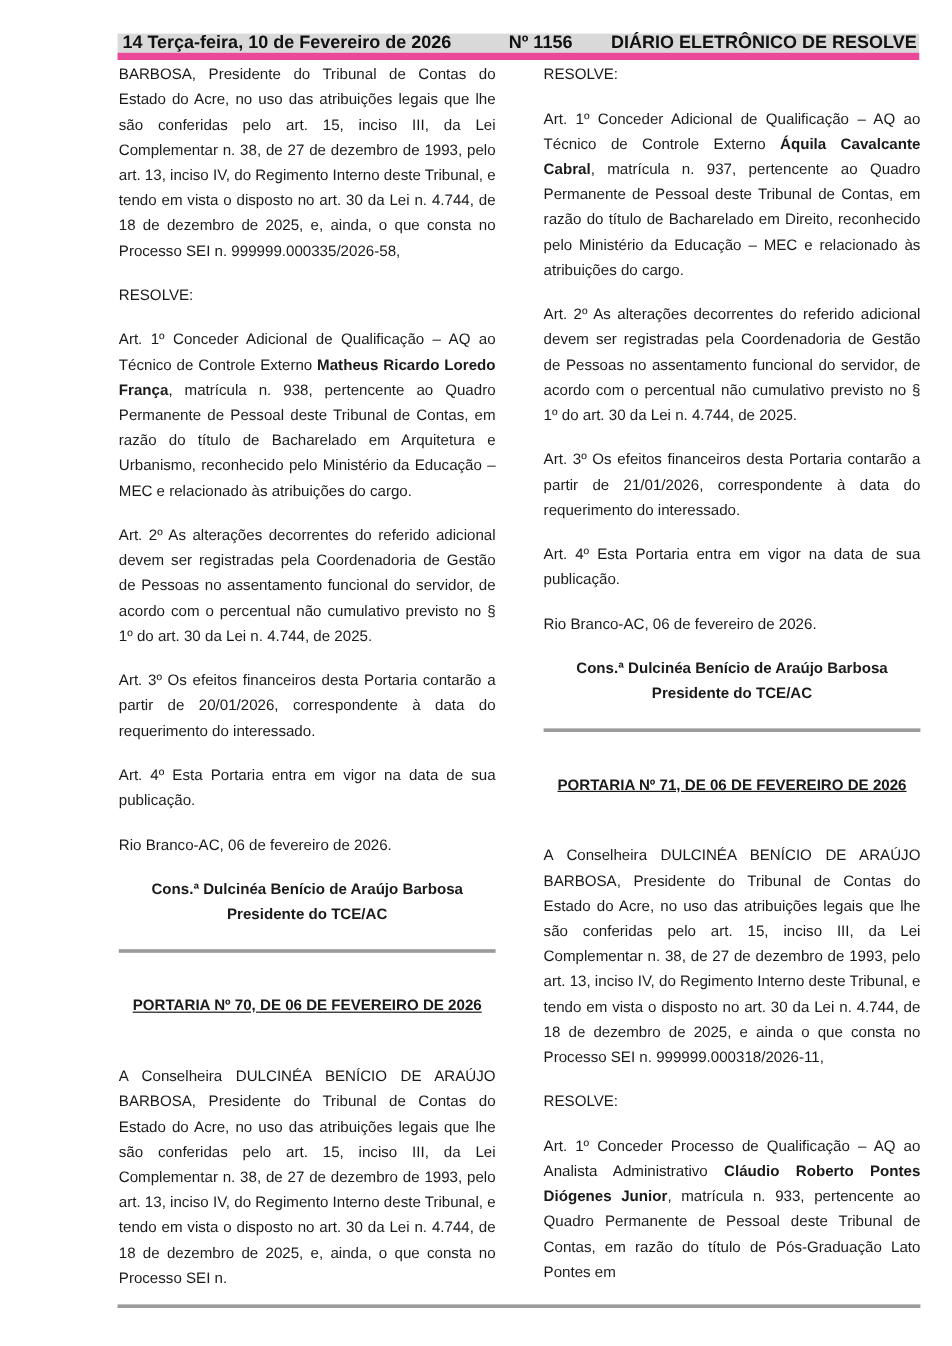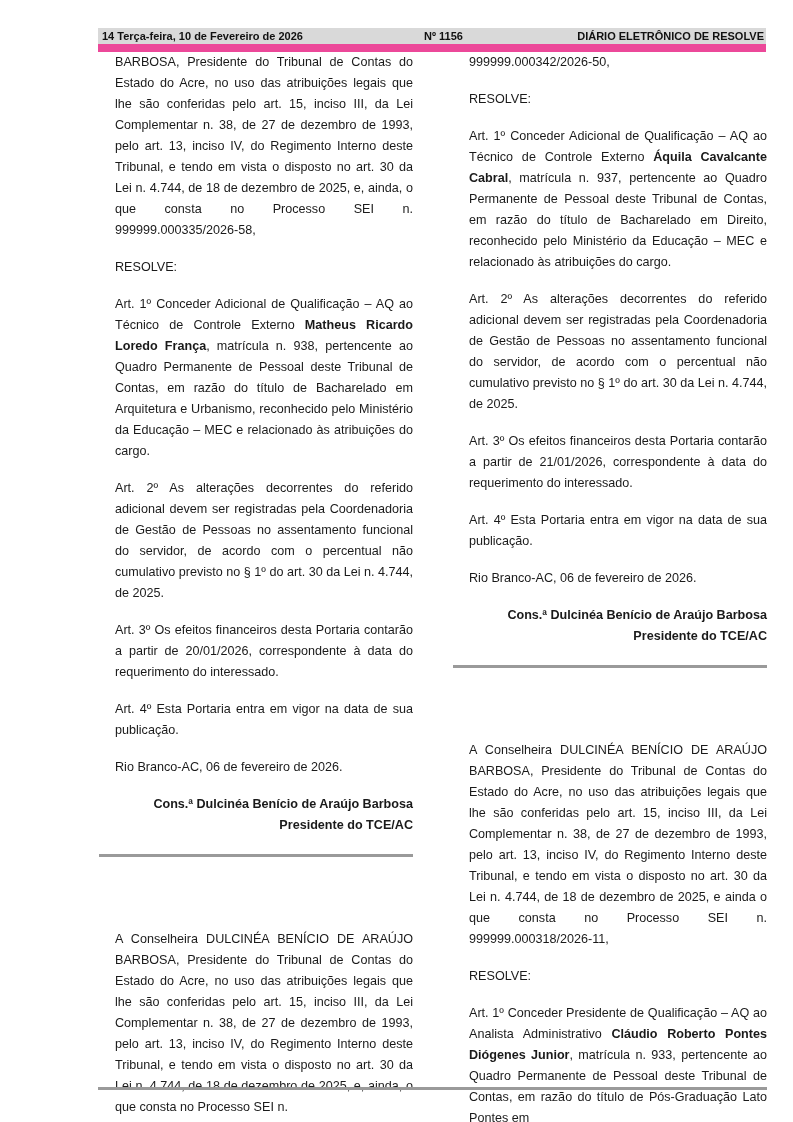--- a/index.html
+++ b/index.html
@@ -2,31 +2,31 @@
 <html><head>
   <meta charset="utf-8">
   <style>
     html, body { margin: 0; padding: 0; background: #ffffff; }
     body {
       width: 793px; height: 1122px; position: relative; overflow: hidden;
       font-family: "Liberation Sans", sans-serif; color: #1a1a1a;
     }
     .header {
       position: absolute; left: 98px; top: 28px; width: 668px; height: 16px;
-      background: #d9d9d9; border-bottom: 8px solid #ec4899;
-      font-size: 11px; font-weight: bold; line-height: 16px; color: #111;
+      background: #d9d9d9; border-bottom: 6px solid #ec4899;
+      font-size: 15px; font-weight: bold; line-height: 16px; color: #111;
     }
     .header .left { position: absolute; left: 4px; top: 0; }
     .header .mid { position: absolute; left: 326px; top: 0; }
     .header .right { position: absolute; right: 2px; top: 0; }
     .col { position: absolute; top: 52px; font-size: 12.6px; line-height: 21px; }
     .col.left { left: 99px; width: 314px; }
     .col.right { left: 453px; width: 314px; }
-    .p { margin: 0 0 16px 16px; text-align: justify; }
-    .sig { text-align: right; font-weight: bold; margin: 0; line-height: 21px; }
+    .p { margin: 0 0 16px 0; text-align: justify; }
+    .sig { text-align: center; font-weight: bold; margin: 0; line-height: 21px; }
     .sig-block { margin: 0 0 18px 0; }
     .divider { height: 0; border-top: 3px solid #9a9a9a; margin: 0; }
     .title { text-align: center; font-weight: bold; text-decoration: underline; margin: 0; }
     b { font-weight: bold; }
     .bottom-rule { position: absolute; left: 98px; top: 1087px; width: 669px; border-top: 3px solid #9a9a9a; }
   </style>
 </head>
 <body>
 
 <div class="header">
@@ -42,37 +42,38 @@
   <p class="p">Art. 2º As alterações decorrentes do referido adicional devem ser registradas pela Coordenadoria de Gestão de Pessoas no assentamento funcional do servidor, de acordo com o percentual não cumulativo previsto no § 1º do art. 30 da Lei n. 4.744, de 2025.</p>
   <p class="p">Art. 3º Os efeitos financeiros desta Portaria contarão a partir de 20/01/2026, correspondente à data do requerimento do interessado.</p>
   <p class="p">Art. 4º Esta Portaria entra em vigor na data de sua publicação.</p>
   <p class="p">Rio Branco-AC, 06 de fevereiro de 2026.</p>
   <div class="sig-block">
     <p class="sig">Cons.ª Dulcinéa Benício de Araújo Barbosa</p>
     <p class="sig">Presidente do TCE/AC</p>
   </div>
   <div class="divider"></div>
   <div style="height:34px"></div>
+  <p class="title">PORTARIA Nº 70, DE 06 DE FEVEREIRO DE 2026</p>
   <div style="height:38px"></div>
   <p class="p">A Conselheira DULCINÉA BENÍCIO DE ARAÚJO BARBOSA, Presidente do Tribunal de Contas do Estado do Acre, no uso das atribuições legais que lhe são conferidas pelo art. 15, inciso III, da Lei Complementar n. 38, de 27 de dezembro de 1993, pelo art. 13, inciso IV, do Regimento Interno deste Tribunal, e tendo em vista o disposto no art. 30 da Lei n. 4.744, de 18 de dezembro de 2025, e, ainda, o que consta no Processo SEI n.</p>
 </div>
 
 <div class="col right">
-  <p class="p">999999.000342/2026-50,</p>
   <p class="p">RESOLVE:</p>
   <p class="p"><span>Art. 1º Conceder Adicional de Qualificação – AQ ao Técnico de Controle Externo </span><b>Áquila Cavalcante Cabral</b><span>, matrícula n. 937, pertencente ao Quadro Permanente de Pessoal deste Tribunal de Contas, em razão do título de Bacharelado em Direito, reconhecido pelo Ministério da Educação – MEC e relacionado às atribuições do cargo.</span></p>
   <p class="p">Art. 2º As alterações decorrentes do referido adicional devem ser registradas pela Coordenadoria de Gestão de Pessoas no assentamento funcional do servidor, de acordo com o percentual não cumulativo previsto no § 1º do art. 30 da Lei n. 4.744, de 2025.</p>
   <p class="p">Art. 3º Os efeitos financeiros desta Portaria contarão a partir de 21/01/2026, correspondente à data do requerimento do interessado.</p>
   <p class="p">Art. 4º Esta Portaria entra em vigor na data de sua publicação.</p>
   <p class="p">Rio Branco-AC, 06 de fevereiro de 2026.</p>
   <div class="sig-block">
     <p class="sig">Cons.ª Dulcinéa Benício de Araújo Barbosa</p>
     <p class="sig">Presidente do TCE/AC</p>
   </div>
   <div class="divider"></div>
   <div style="height:34px"></div>
+  <p class="title">PORTARIA Nº 71, DE 06 DE FEVEREIRO DE 2026</p>
   <div style="height:38px"></div>
   <p class="p">A Conselheira DULCINÉA BENÍCIO DE ARAÚJO BARBOSA, Presidente do Tribunal de Contas do Estado do Acre, no uso das atribuições legais que lhe são conferidas pelo art. 15, inciso III, da Lei Complementar n. 38, de 27 de dezembro de 1993, pelo art. 13, inciso IV, do Regimento Interno deste Tribunal, e tendo em vista o disposto no art. 30 da Lei n. 4.744, de 18 de dezembro de 2025, e ainda o que consta no Processo SEI n. 999999.000318/2026-11,</p>
   <p class="p">RESOLVE:</p>
-  <p class="p"><span>Art. 1º Conceder Presidente de Qualificação – AQ ao Analista Administrativo </span><b>Cláudio Roberto Pontes Diógenes Junior</b><span>, matrícula n. 933, pertencente ao Quadro Permanente de Pessoal deste Tribunal de Contas, em razão do título de Pós-Graduação Lato Pontes em</span></p>
+  <p class="p"><span>Art. 1º Conceder Processo de Qualificação – AQ ao Analista Administrativo </span><b>Cláudio Roberto Pontes Diógenes Junior</b><span>, matrícula n. 933, pertencente ao Quadro Permanente de Pessoal deste Tribunal de Contas, em razão do título de Pós-Graduação Lato Pontes em</span></p>
 </div>
 
 <div class="bottom-rule"></div>
 
 </body></html>

